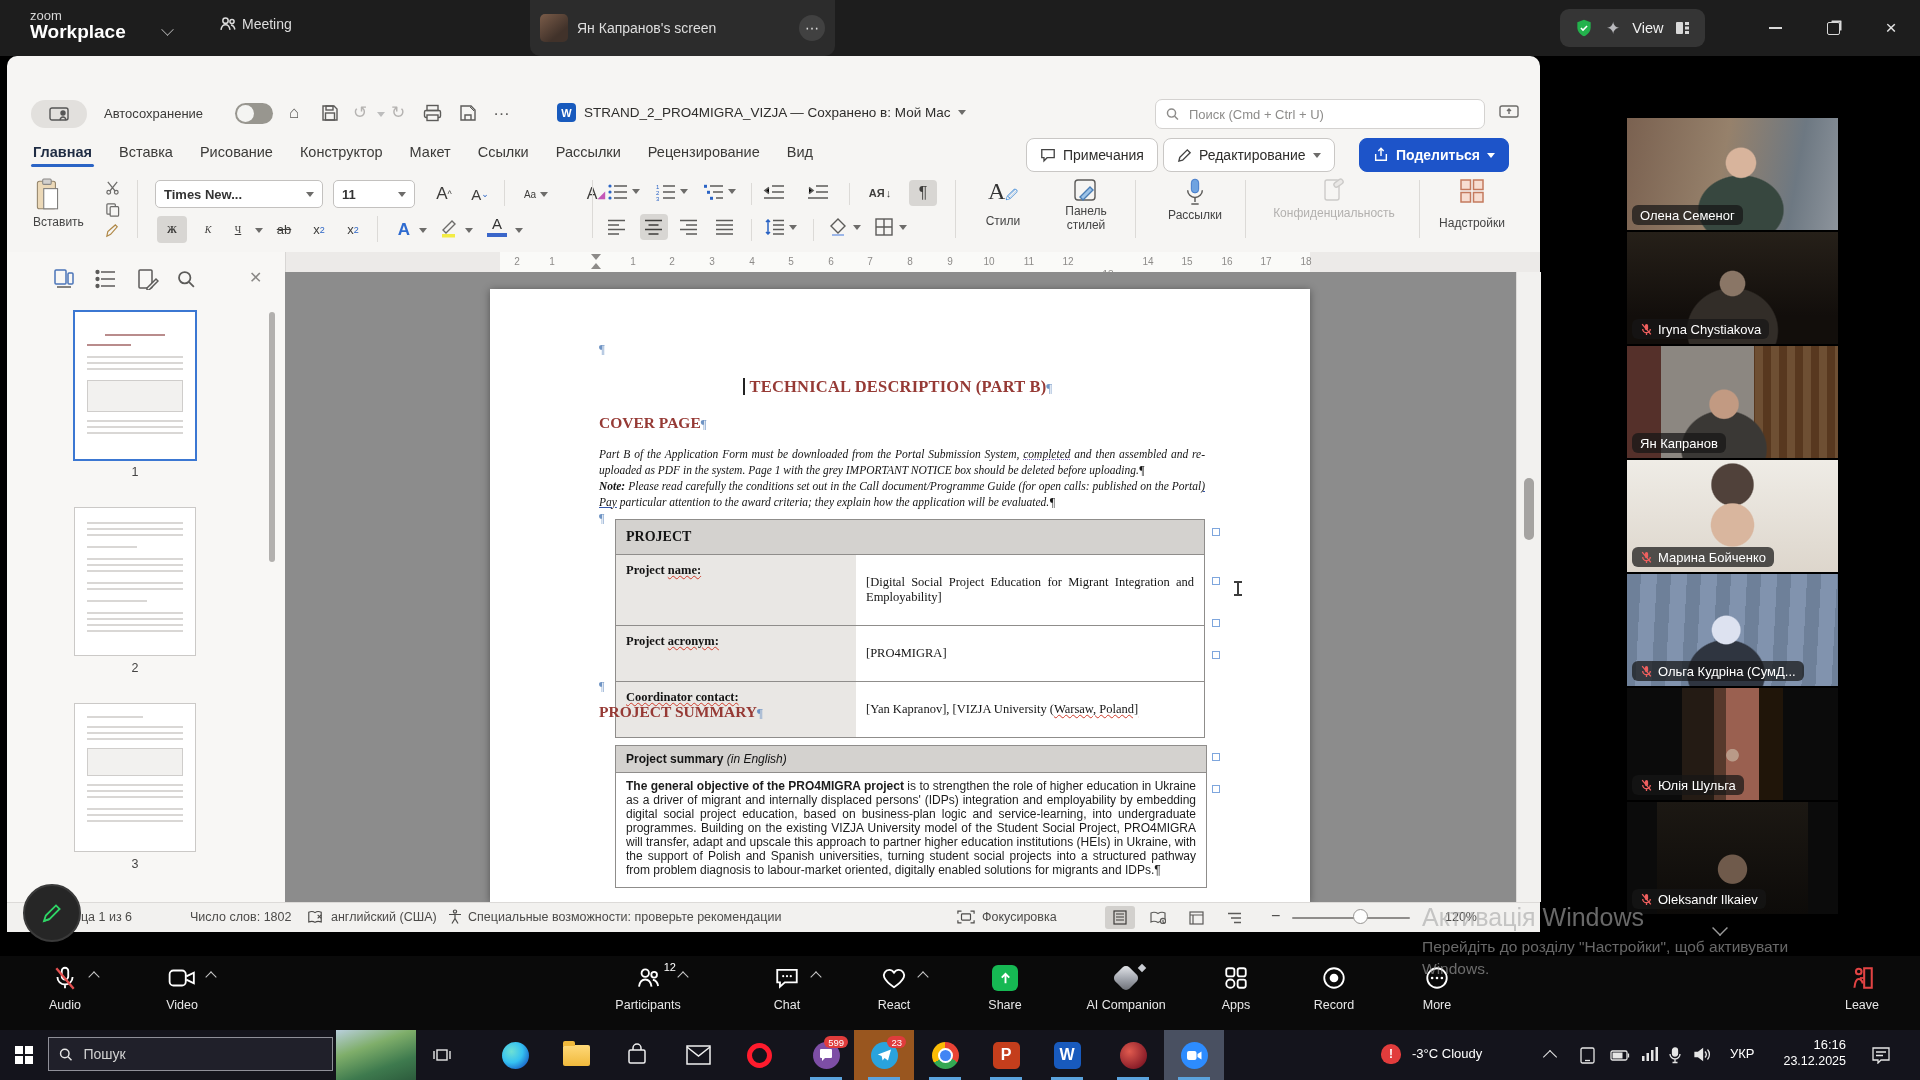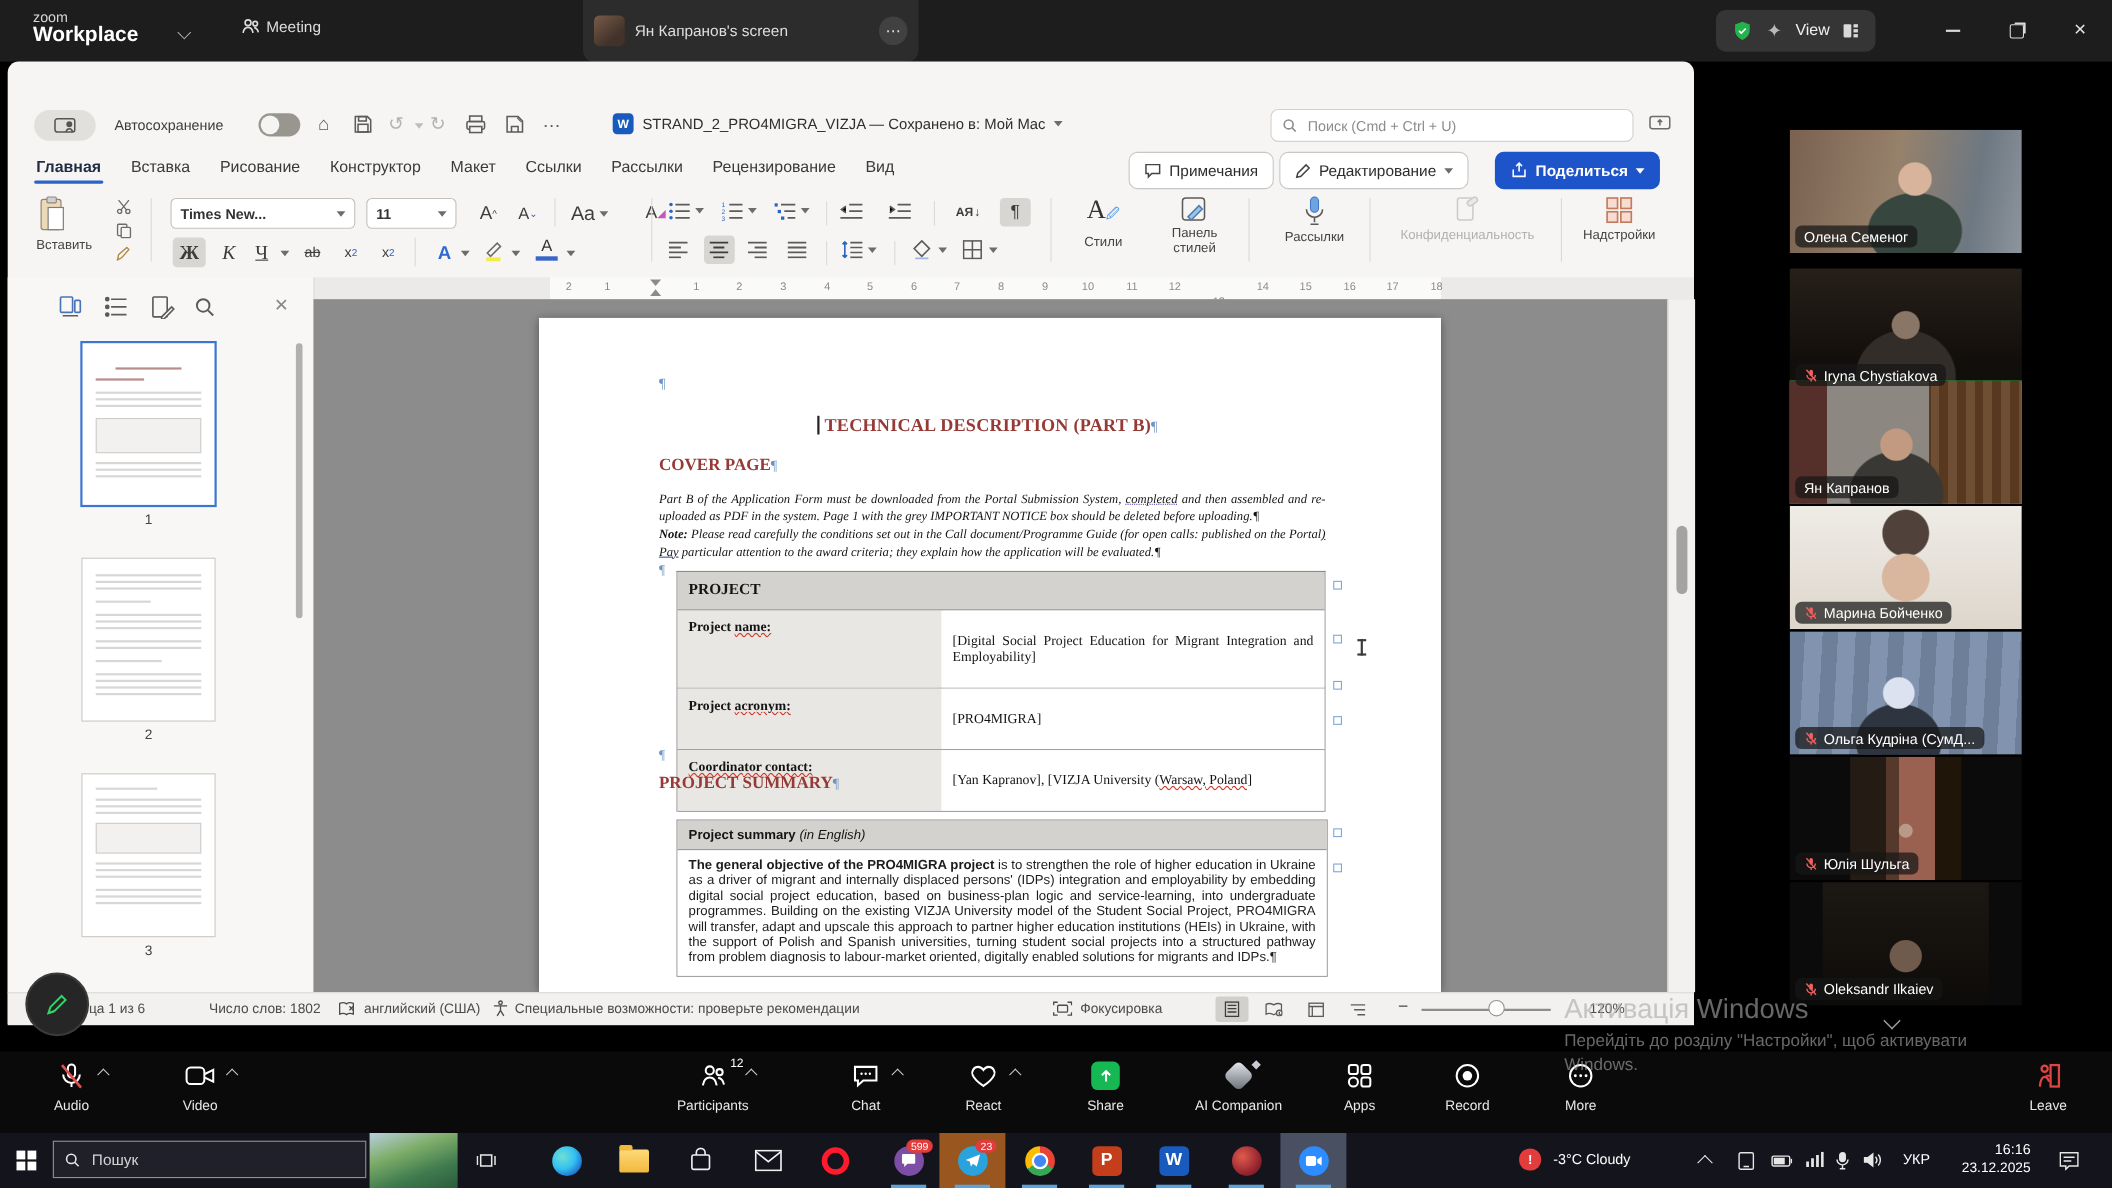--- a/index.html
+++ b/index.html
@@ -33,21 +33,21 @@
   .search-box input{border:none;outline:none;font-size:13px;color:#333;width:100%;background:transparent;font-family:"Liberation Sans",sans-serif;}
   .search-box input::placeholder{color:#8d8c8a;}
   .rtabs{position:absolute;left:26px;top:88px;display:flex;gap:27px;font-size:14.5px;color:#3b3a38;}
   .rtabs .t{padding-bottom:7px;position:relative;white-space:nowrap;}
   .rtabs .t.active{color:#1f2c43;font-weight:700;}
   .rtabs .t.active::after{content:"";position:absolute;left:-2px;right:-2px;bottom:0;height:3px;border-radius:2px;background:#2b64c5;}
   .pill-btn{position:absolute;top:82px;height:34px;background:#fff;border:1px solid #c9c7c5;border-radius:8px;display:flex;align-items:center;gap:7px;padding:0 13px;font-size:14px;color:#2e2d2b;box-sizing:border-box;}
   .share-btn{background:#1d54c9;border-color:#1d54c9;color:#fff;font-weight:600;}
   .ribbon-sep{position:absolute;top:124px;width:1px;height:58px;background:#dcdad7;}
   .fontbox{position:absolute;top:124px;height:28px;background:#fff;border:1px solid #c3c1bf;border-radius:5px;display:flex;align-items:center;justify-content:space-between;padding:0 8px;font-size:13px;color:#333;box-sizing:border-box;font-weight:600;}
-  .rbtn{position:absolute;display:flex;align-items:center;justify-content:center;font-size:18px;color:#3e3d3b;}
+  .rbtn{position:absolute;display:flex;align-items:center;justify-content:center;font-size:10px;color:#3e3d3b;}
   .rbtn.on{background:#d8d6d3;border-radius:4px;}
   .ribbon-label{font-size:12px;color:#444;text-align:center;}
   .grayed{color:#b3b1af;}
   
   .ruler{position:absolute;left:278px;top:196px;width:1255px;height:20px;background:#eceae8;border-bottom:1px solid #d8d6d4;}
   .ruler .band{position:absolute;left:215px;top:0;width:810px;height:20px;background:#fafaf8;}
   .rn{position:absolute;top:4px;font-size:10px;color:#8d8b89;transform:translateX(-50%);}
   
   .sidebar{position:absolute;left:0;top:196px;width:278px;height:650px;background:#f8f7f5;border-right:1px solid #d8d6d4;}
   .thumb{position:absolute;left:68px;width:120px;height:147px;background:#fff;box-shadow:0 0 0 1px #cbc9c7;}
@@ -438,21 +438,21 @@
       <div class="ribbon-label grayed" style="margin-top:2px;">Конфиденциальность</div>
     </div>
     <div class="ribbon-sep" style="left:1412px;"></div>
     <div class="abs" style="left:1418px;top:122px;width:94px;text-align:center;">
       <svg style="margin:0 auto;" width="26" height="26" viewBox="0 0 26 26" fill="#f7ddd1" stroke="#c47a5e" stroke-width="1.5">
           <rect x="2" y="2" width="9.5" height="9.5"></rect>
           <rect x="14.5" y="2" width="9.5" height="9.5"></rect>
           <rect x="2" y="14.5" width="9.5" height="9.5"></rect>
           <rect x="14.5" y="14.5" width="9.5" height="9.5"></rect>
         </svg>
-      <div class="ribbon-label" style="margin-top:2px;">Надстройки</div>
+      <div class="ribbon-label" style="margin-top:12px;">Надстройки</div>
     </div>
     <div class="abs" style="left:1310px;top:122px;width:0;"></div>
 
     <div class="abs" style="left:1305px;top:122px;width:0;"></div>
 
     <div class="abs" style="left:1300px;top:122px;width:0;"></div>
     <div class="abs" style="left:1528px;top:122px;width:0;"></div>
 
     <div class="abs" style="left:1524px;top:122px;width:0;"></div>
 
@@ -676,21 +676,21 @@
         <path d="M4 20l5.4-1.8"></path>
       </svg>
   </div>
 
   <div class="tile" style="top:118px;">
     <div class="vid v1"></div>
     <div class="nameplate">
         <span>Олена Семеног</span>
       </div>
   </div>
-  <div class="tile" style="top:244px;">
+  <div class="tile" style="top:232px;">
     <div class="vid v2"></div>
     <div class="nameplate">
       <svg width="13" height="13" viewBox="0 0 24 24" fill="none" stroke="#f0605f" stroke-width="2.4">
           <rect x="9" y="2" width="6" height="11" rx="3" fill="#f0605f" stroke="none"></rect>
           <path d="M5 11a7 7 0 0 0 14 0M12 18v4"></path>
           <line x1="4" y1="2" x2="20" y2="21" stroke="#f0605f"></line>
         </svg>
       <span>Iryna Chystiakova</span>
     </div>
   </div>

